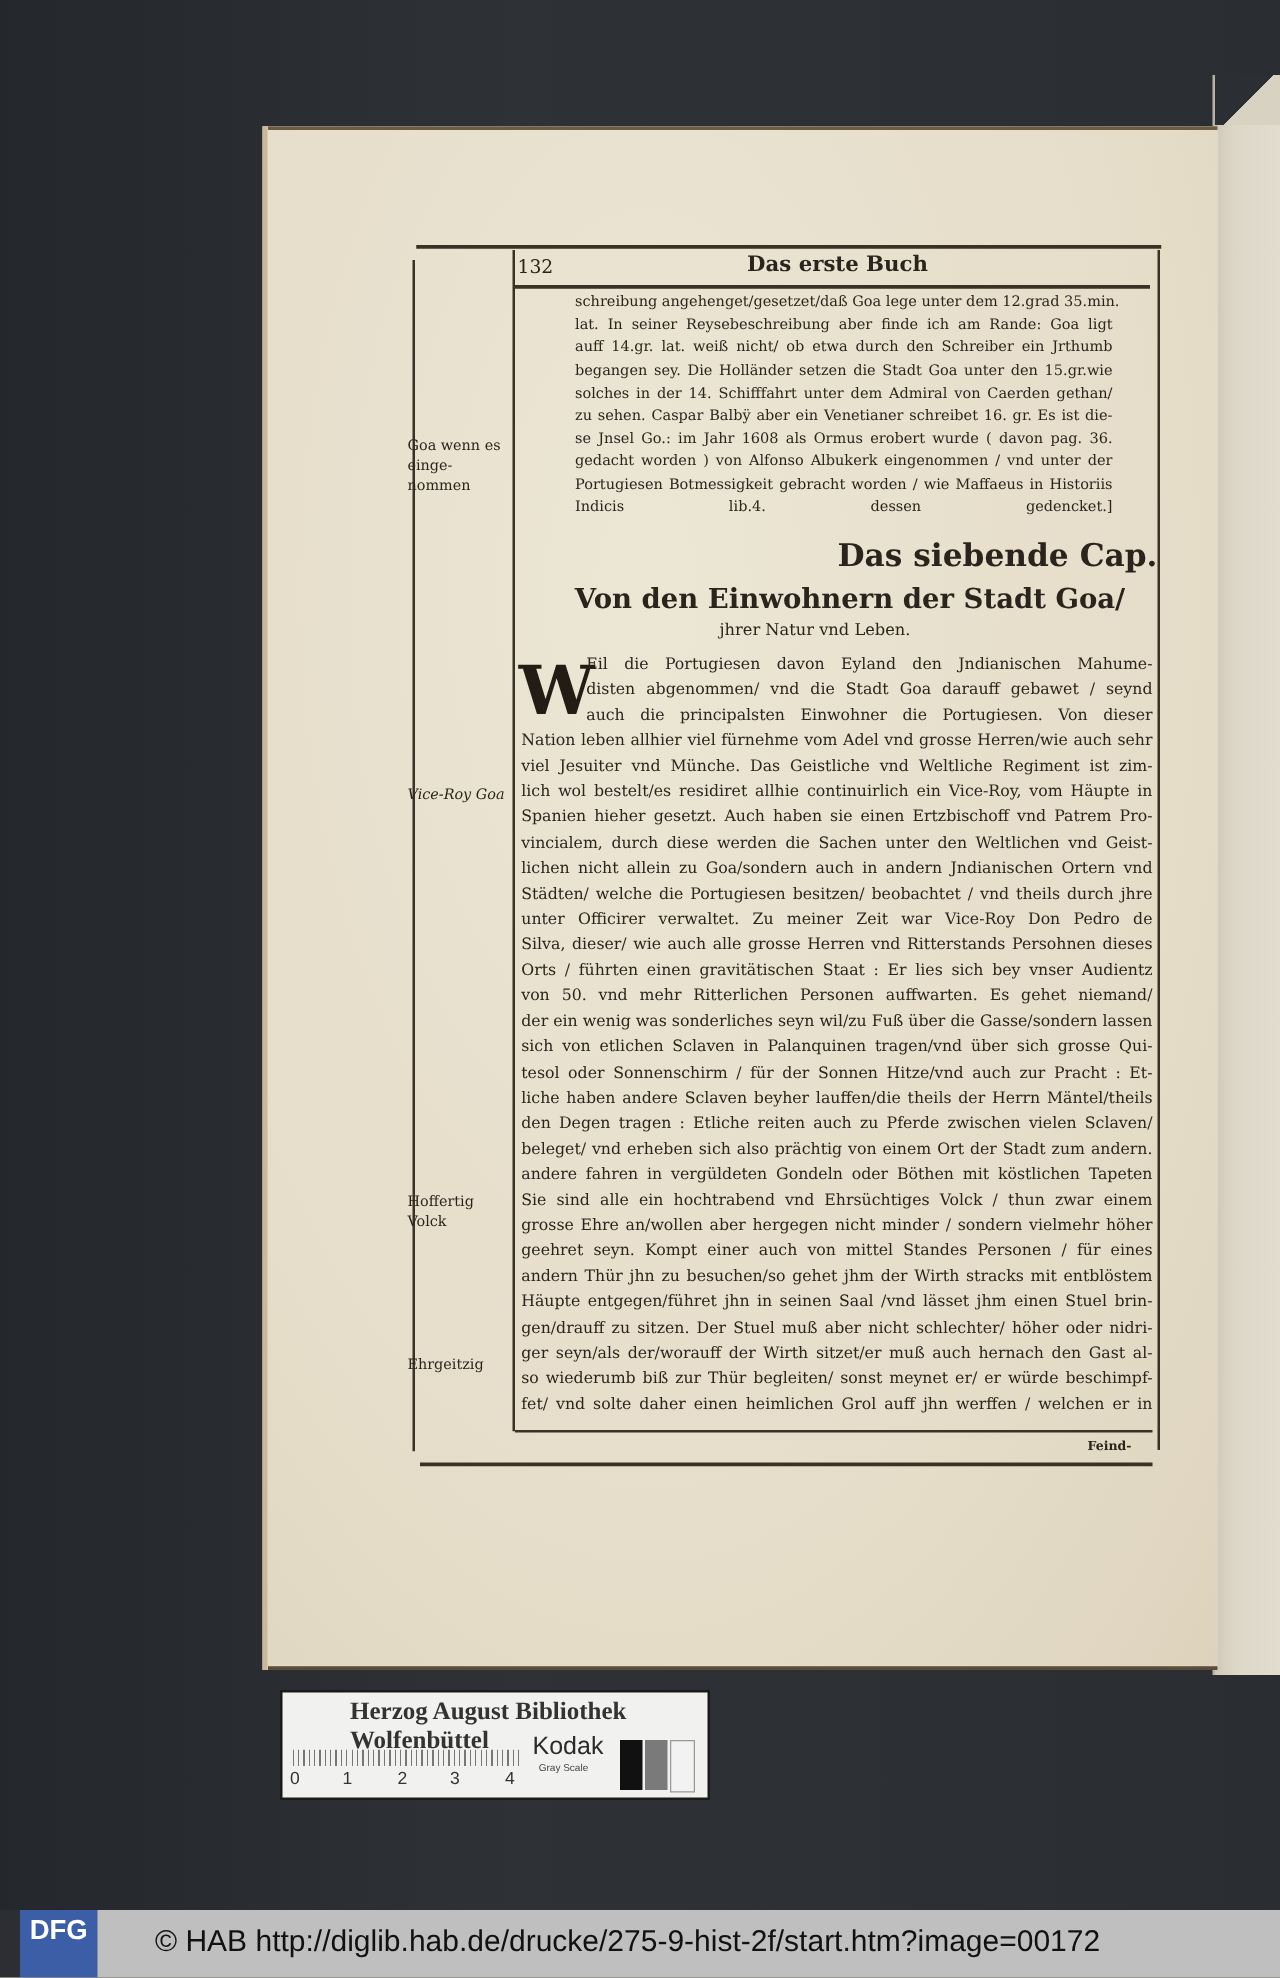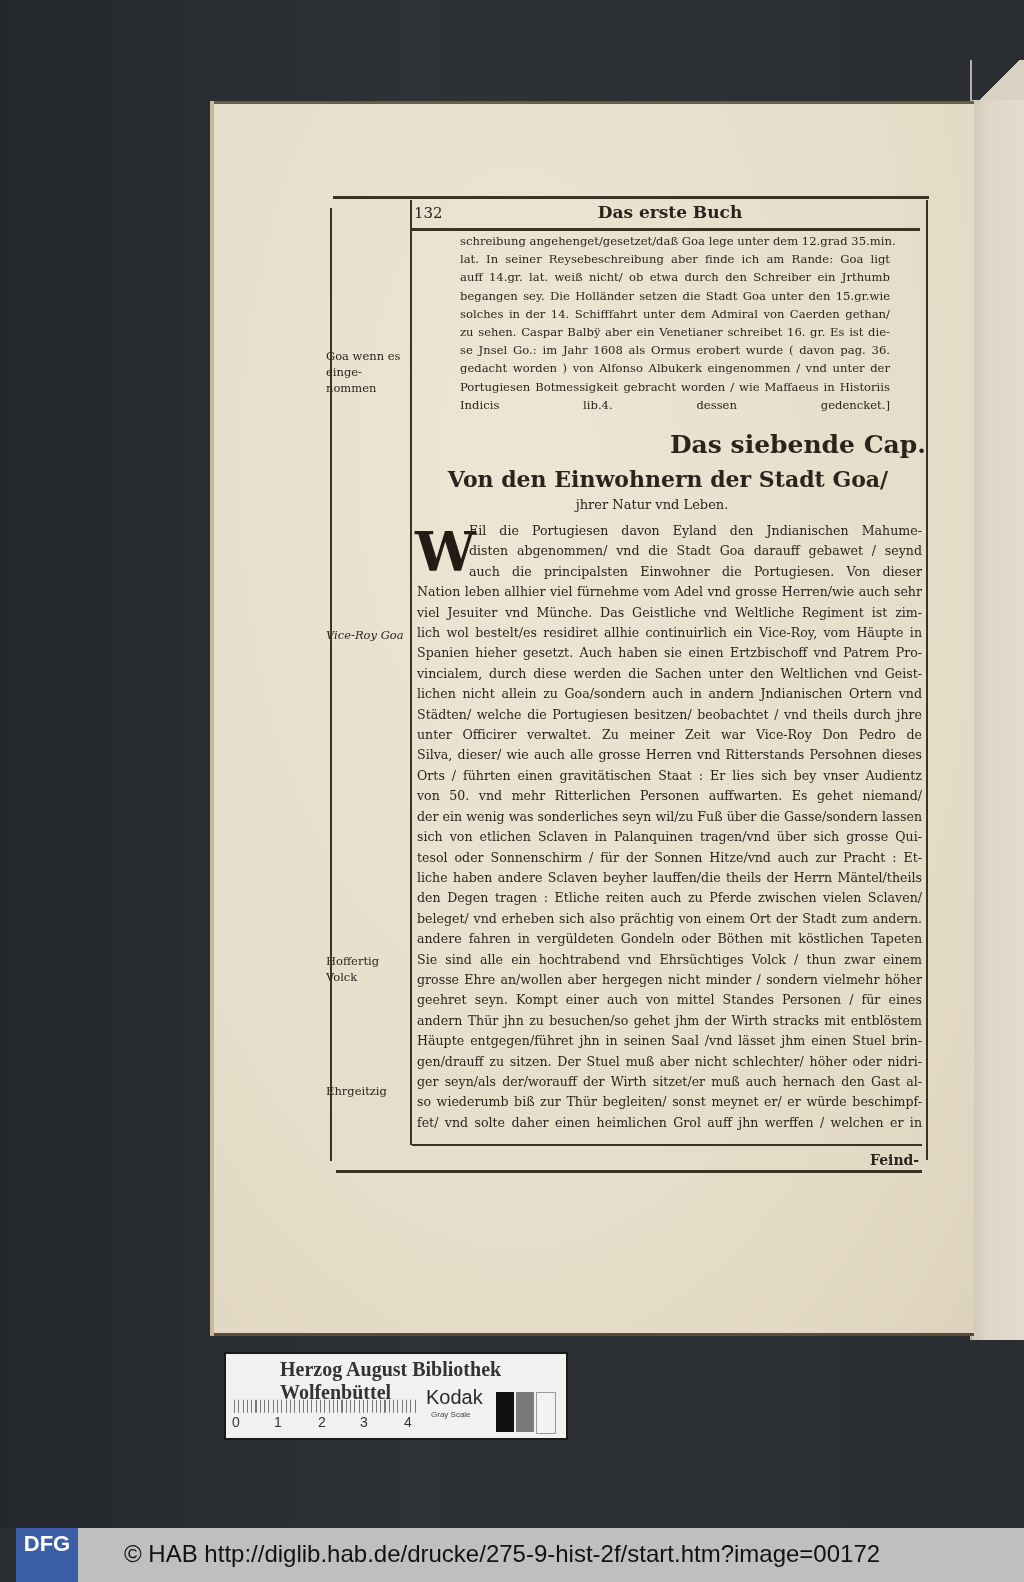--- a/index.html
+++ b/index.html
@@ -64,41 +64,41 @@
     text-align:justify; text-align-last:justify;
   }
   .body-text .line { display:block; white-space:nowrap; text-align:justify; }
   .block1 { top:232px; font-size:11.6px; line-height:18.2px; left:460px; width:430px; }
   .chapter-title {
     position:absolute; left:410px; top:430px; width:516px; text-align:right;
     font-size:25px; font-weight:bold; color:#2a241c;
   }
   .chapter-sub {
     position:absolute; left:410px; top:466px; width:516px; text-align:center;
-    font-size:22px; font-weight:bold; color:#2a241c;
+    font-size:22px; font-weight:bold; color:#2a241c;padding-left:12px;
   }
   .chapter-sub2 {
     position:absolute; left:410px; top:497px; width:484px; text-align:center;
     font-size:13px; color:#2a241c;
   }
   .dropcap {
     position:absolute; left:414px; top:522px; width:46px; height:58px;
     font-size:54px; line-height:58px; font-weight:bold; color:#221c15;
     text-align:center; font-family:"DejaVu Serif", serif;
     border:1px solid transparent;
   }
   .block2 { top:521px; }
   .block2 .indent { padding-left:52px; }
   .margin-note {
     position:absolute; left:326px; width:80px; color:#2a241c;
     font-size:11.5px; line-height:16px;
   }
   .margin-note.italic { font-style:italic; }
   .catchword {
-    position:absolute; left:870px; top:1152px; font-size:14px; color:#2a241c; font-weight:bold;
+    position:absolute; left:870px; top:1152px; font-size:10px; color:#2a241c; font-weight:bold;
   }
   .color-card {
     position:absolute; left:224px; top:1352px; width:340px; height:84px;
     background:#f1f1ef; border:2px solid #1a1a1a;
   }
   .card-title {
     position:absolute; left:10px; top:4px; font-family:"Liberation Serif", serif;
     font-size:20px; font-weight:bold; color:#333;margin-left:44px;
   }
   .ruler {

